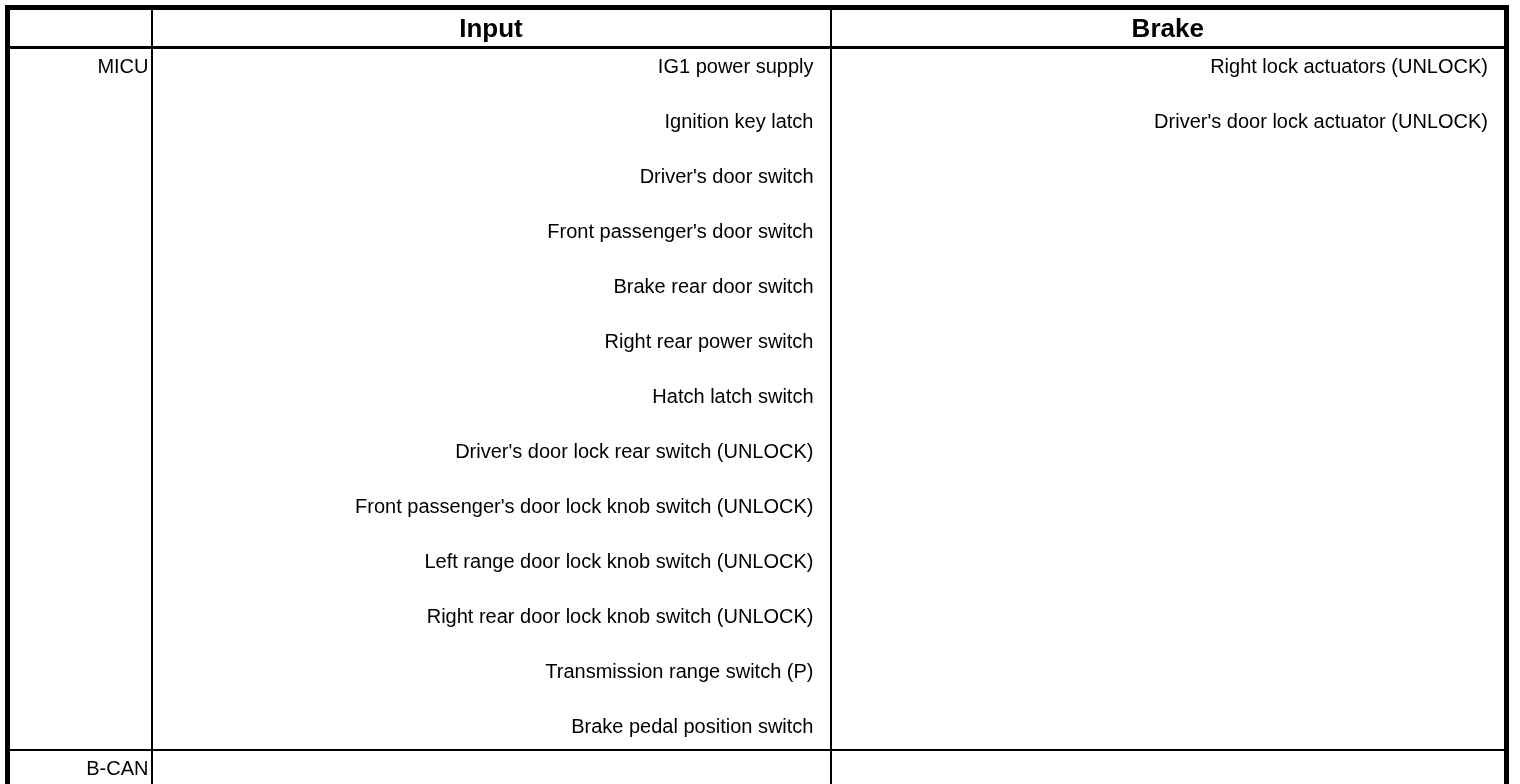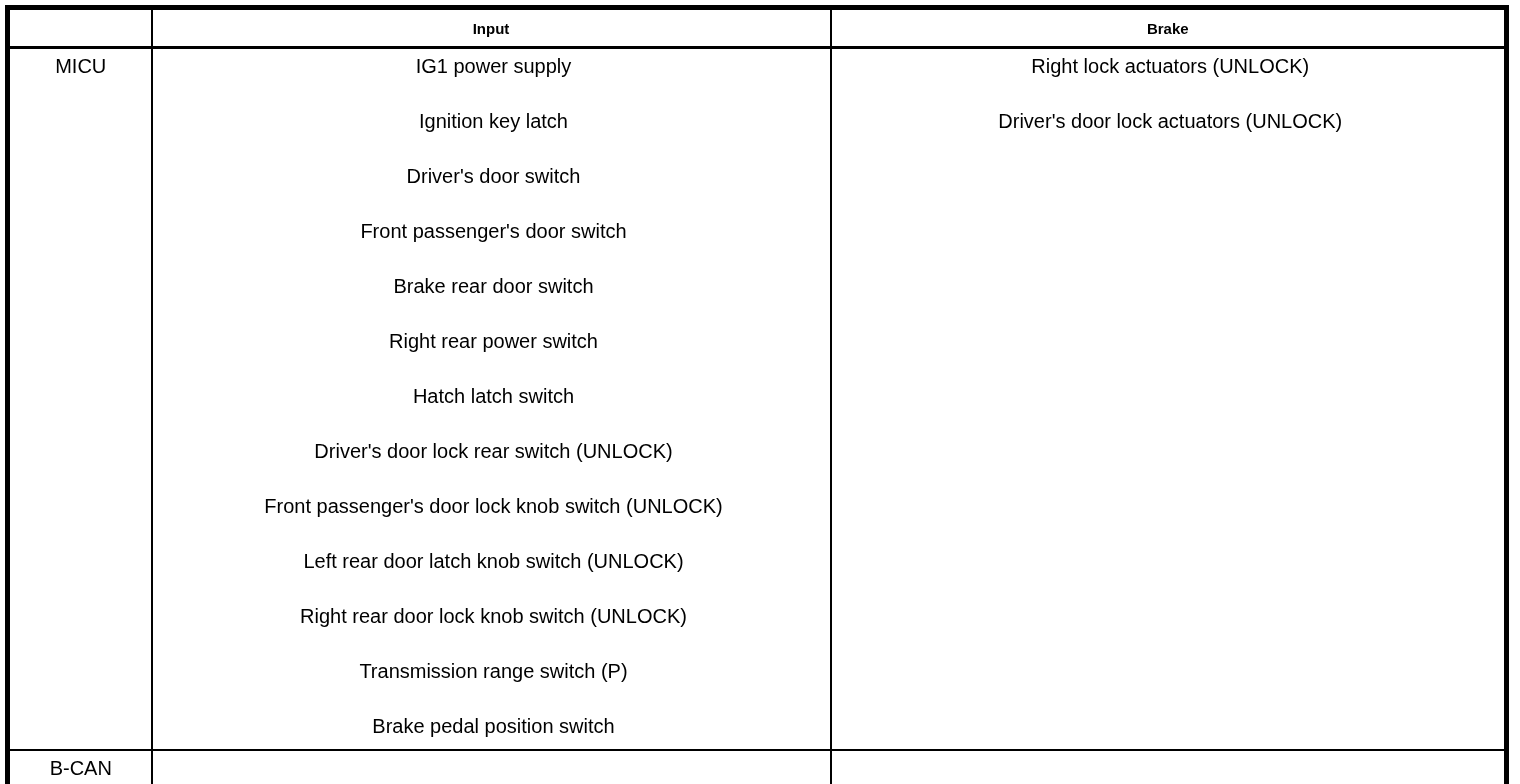--- a/index.html
+++ b/index.html
@@ -22,44 +22,44 @@
     width: 1504px;
     background: #ffffff;
     border: 5px solid #000000;
   }
   col.c1 { width: 144px; }
   col.c2 { width: 679px; }
   col.c3 { width: 676px; }
   th, td {
     border: 2px solid #000000;
     vertical-align: top;
-    text-align: center;
+    text-align: right;
     padding: 0;
     overflow: hidden;
   }
   thead th {
     height: 30px;
     vertical-align: middle;
     text-align: center;
     font-weight: bold;
-    font-size: 15px;
+    font-size: 26px;
     border-bottom: 3px solid #000000;
     padding: 0;
   }
   tr.row-micu td { height: 694px; }
   tr.row-bcan td { height: 31px; border-top: 2px solid #000000; }
   .label-cell {
     font-size: 20px;
     line-height: 22px;
     padding: 6px 2px 0 3px;
     white-space: nowrap;
   }
   .items-cell {
     font-size: 20px;
-    padding: 6px 0 0 5px;
+    padding: 6px 16px 0 5px;
   }
   .io-item {
     line-height: 22px;
     margin-bottom: 33px;
     white-space: nowrap;
   }
   .io-item:last-child { margin-bottom: 0; }
 </style>
 </head>
 <body>
@@ -84,28 +84,28 @@
         <td class="items-cell">
             <div class="io-item">IG1 power supply</div>
             <div class="io-item">Ignition key latch</div>
             <div class="io-item">Driver's door switch</div>
             <div class="io-item">Front passenger's door switch</div>
             <div class="io-item">Brake rear door switch</div>
             <div class="io-item">Right rear power switch</div>
             <div class="io-item">Hatch latch switch</div>
             <div class="io-item">Driver's door lock rear switch (UNLOCK)</div>
             <div class="io-item">Front passenger's door lock knob switch (UNLOCK)</div>
-            <div class="io-item">Left rear door latch knob switch (UNLOCK)</div>
+            <div class="io-item">Left range door lock knob switch (UNLOCK)</div>
             <div class="io-item">Right rear door lock knob switch (UNLOCK)</div>
             <div class="io-item">Transmission range switch (P)</div>
             <div class="io-item">Brake pedal position switch</div>
           </td>
         <td class="items-cell">
             <div class="io-item">Right lock actuators (UNLOCK)</div>
-            <div class="io-item">Driver's door lock actuators (UNLOCK)</div>
+            <div class="io-item">Driver's door lock actuator (UNLOCK)</div>
           </td>
       </tr>
       <tr class="row-bcan">
         <td class="label-cell">B-CAN</td>
         <td class="items-cell"></td>
         <td class="items-cell"></td>
       </tr>
     </tbody>
   </table>
 </div>

